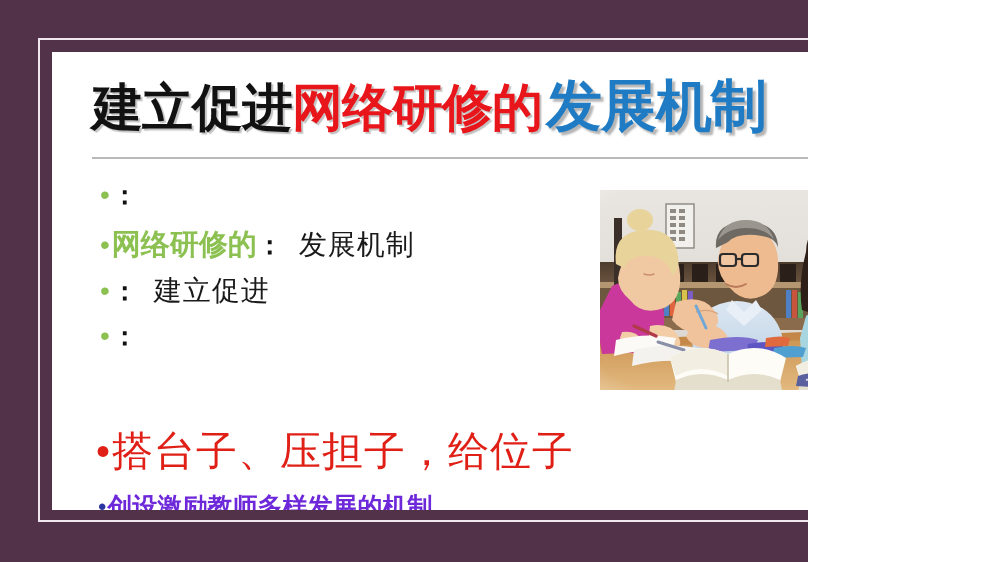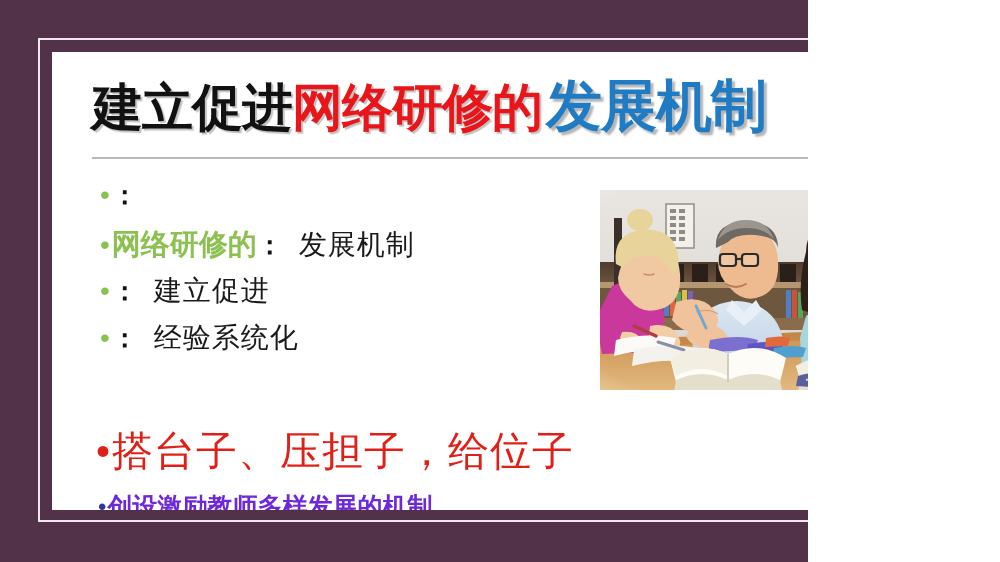--- a/index.html
+++ b/index.html
@@ -225,21 +225,20 @@
 
       <div class="b-row">
         <span class="dot">•</span>
         <span class="b-colon">：</span>
         <span class="b-desc">建立促进</span>
       </div>
 
       <div class="b-row">
         <span class="dot">•</span>
         <span class="b-colon">：</span>
-        <span class="b-desc">经验系统化</span>
       </div>
 
     </div>
 
     <div class="red-line">
       <span class="dot">•</span>
       <span class="red-text">搭台子、压担子，给位子</span>
     </div>
 
     <div class="blue-line">

